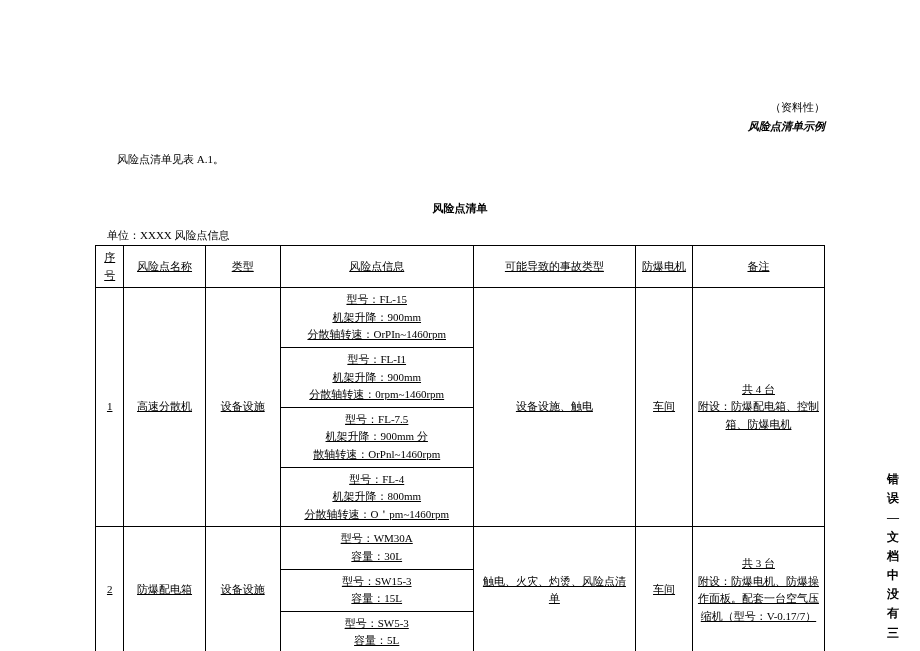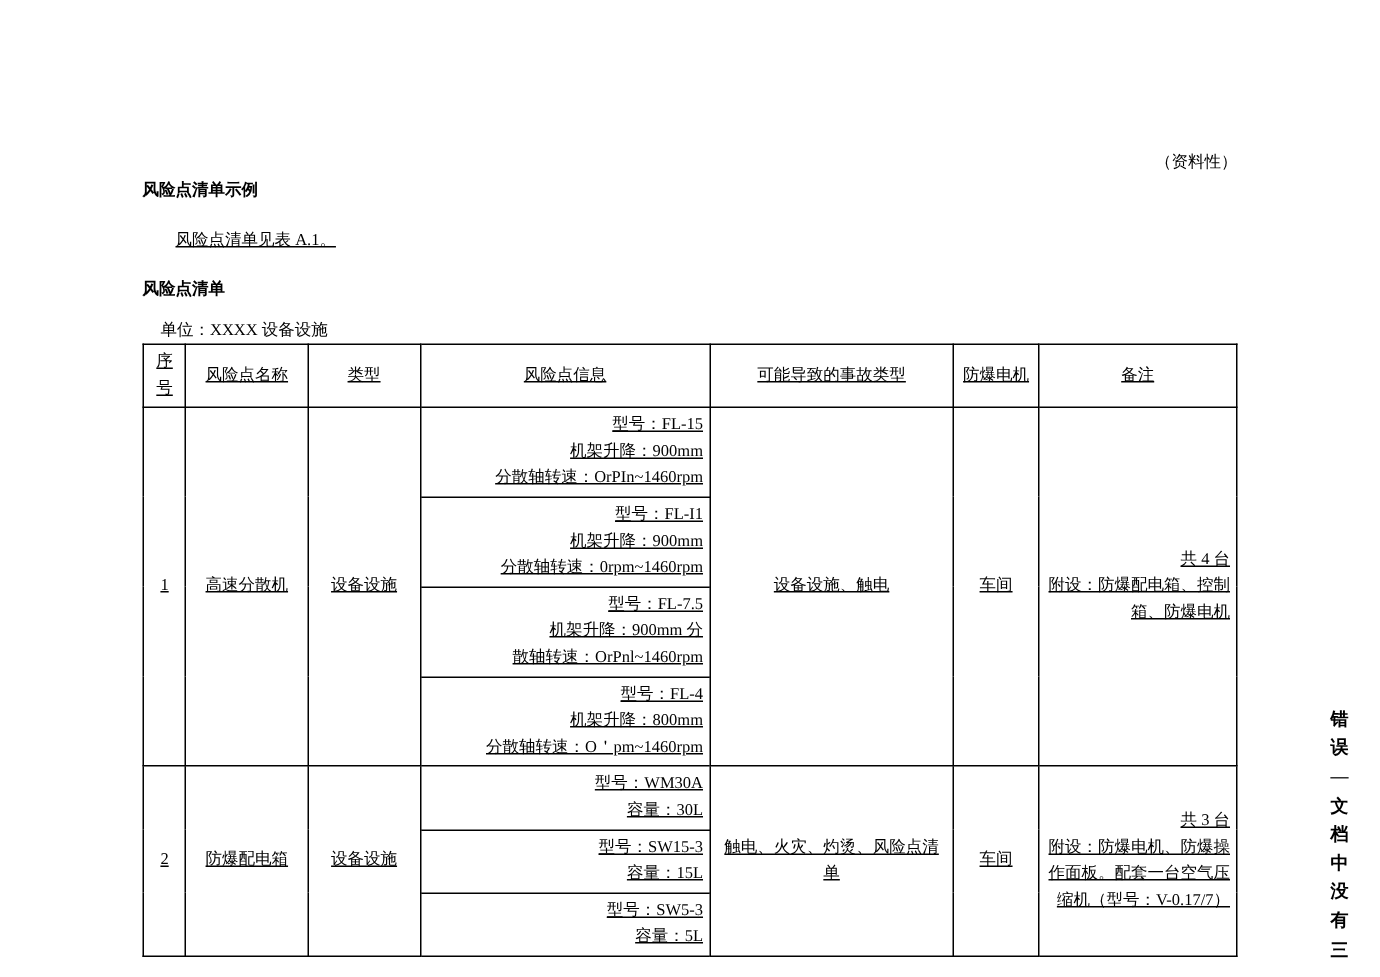--- a/index.html
+++ b/index.html
@@ -6,36 +6,36 @@
     body {
       font-family: "SimSun", "宋体", serif;
       font-size: 11px;
       background: #fff;
       color: #000;
       padding: 100px 95px 20px 95px;
       width: 920px;
       position: relative;
     }
     .header-line1 { text-align: right; margin-bottom: 4px; }
-    .header-line2 { text-align: left; font-weight: bold; margin-bottom: 18px; }
-    .intro { text-indent: 2em; margin-bottom: 18px; text-decoration: underline; }
-    .table-title { text-align: left; font-weight: bold; margin: 0 0 12px; }
+    .header-line2 { text-align: right; font-weight: bold; margin-bottom: 18px; font-style: italic; }
+    .intro { text-indent: 2em; margin-bottom: 34px; }
+    .table-title { text-align: center; font-weight: bold; margin: 0 0 12px; }
     .unit-line { margin-bottom: 2px; padding-left: 12px; }
     table {
       border-collapse: collapse;
       width: 100%;
       table-layout: fixed;
       text-decoration: underline;
     }
     th, td {
       border: 1px solid #000;
       padding: 3px 4px;
       vertical-align: middle;
       font-weight: normal;
-      text-align: right;
+      text-align: center;
       line-height: 1.6;
     }
     th { text-align: center; }
     td.center { text-align: center; }
     .col-idx { width: 28px; }
     .col-name { width: 80px; }
     .col-type { width: 74px; }
     .col-info { width: 190px; }
     .col-acc { width: 160px; }
     .col-loc { width: 56px; }
@@ -52,21 +52,21 @@
     }
     .sidebar span { display: block; text-align: center; }
   </style>
 </head>
 <body>
 
 <div class="header-line1">（资料性）</div>
 <div class="header-line2">风险点清单示例</div>
 <div class="intro">风险点清单见表 A.1。</div>
 <div class="table-title">风险点清单</div>
-<div class="unit-line">单位：XXXX 设备设施</div>
+<div class="unit-line">单位：XXXX 风险点信息</div>
 
 <table>
   <colgroup>
     <col class="col-idx">
       <col class="col-name">
       <col class="col-type">
     <col class="col-info">
       <col class="col-acc">
       <col class="col-loc">
       <col class="col-note">

